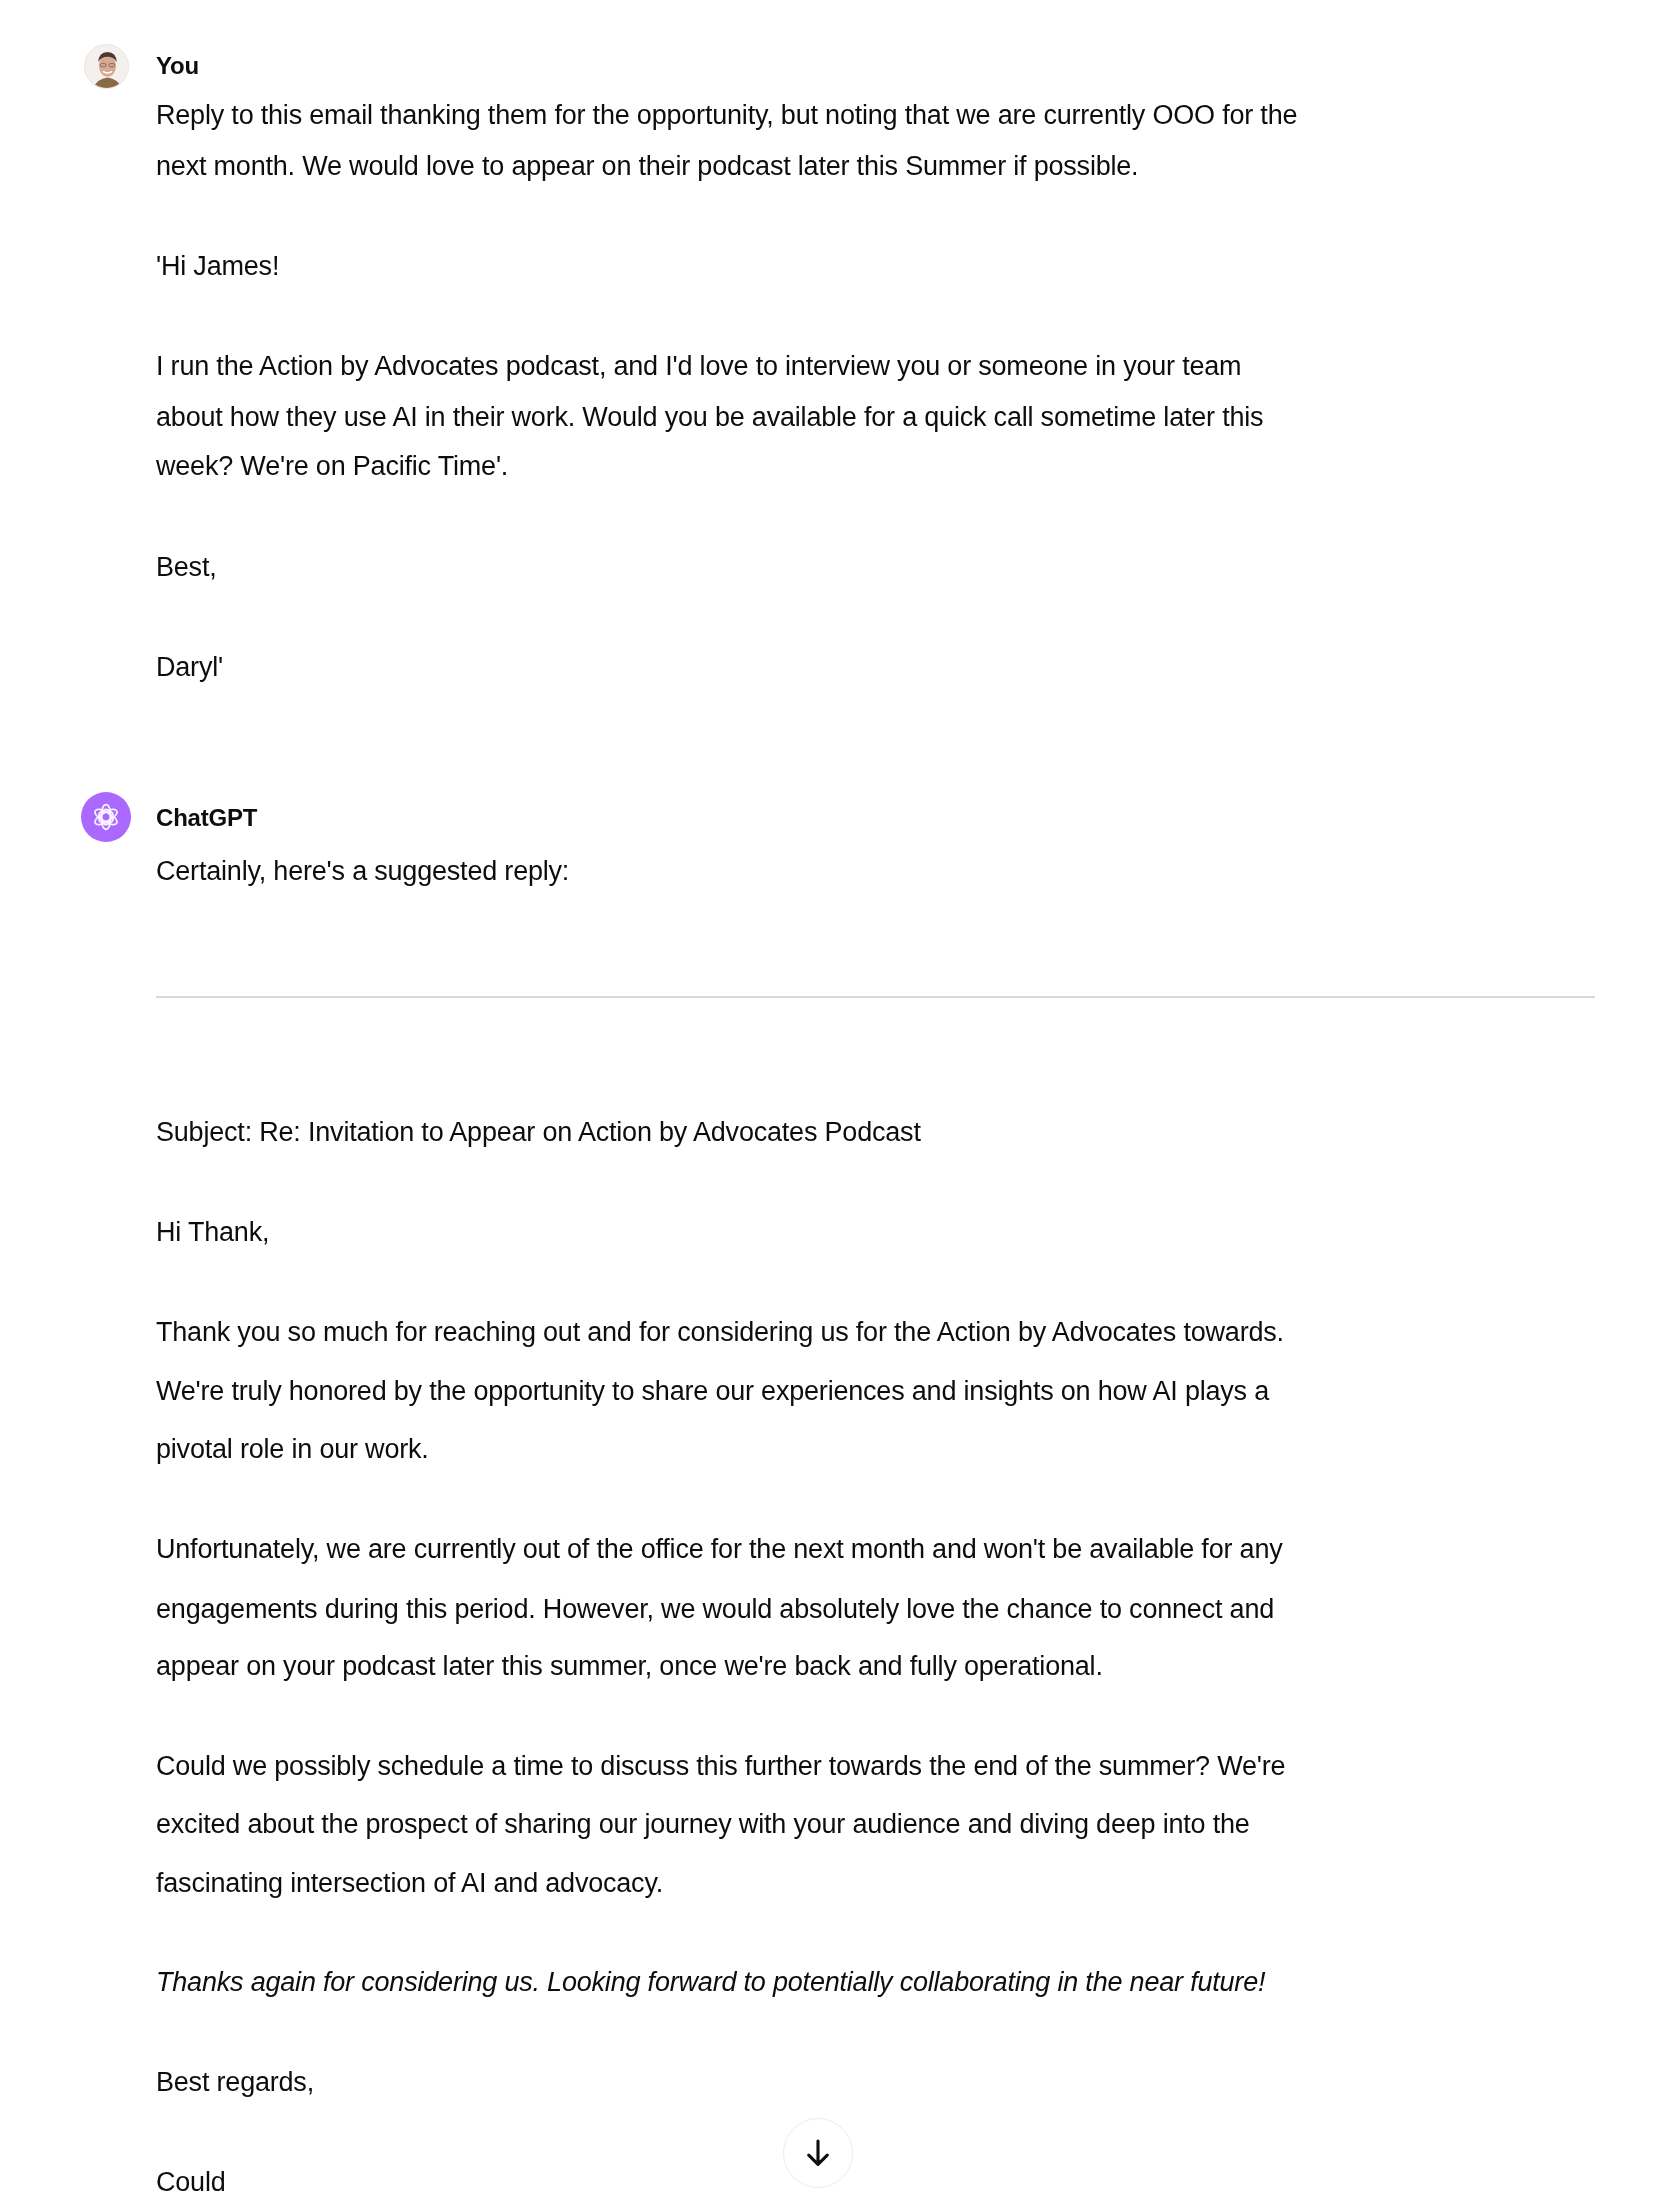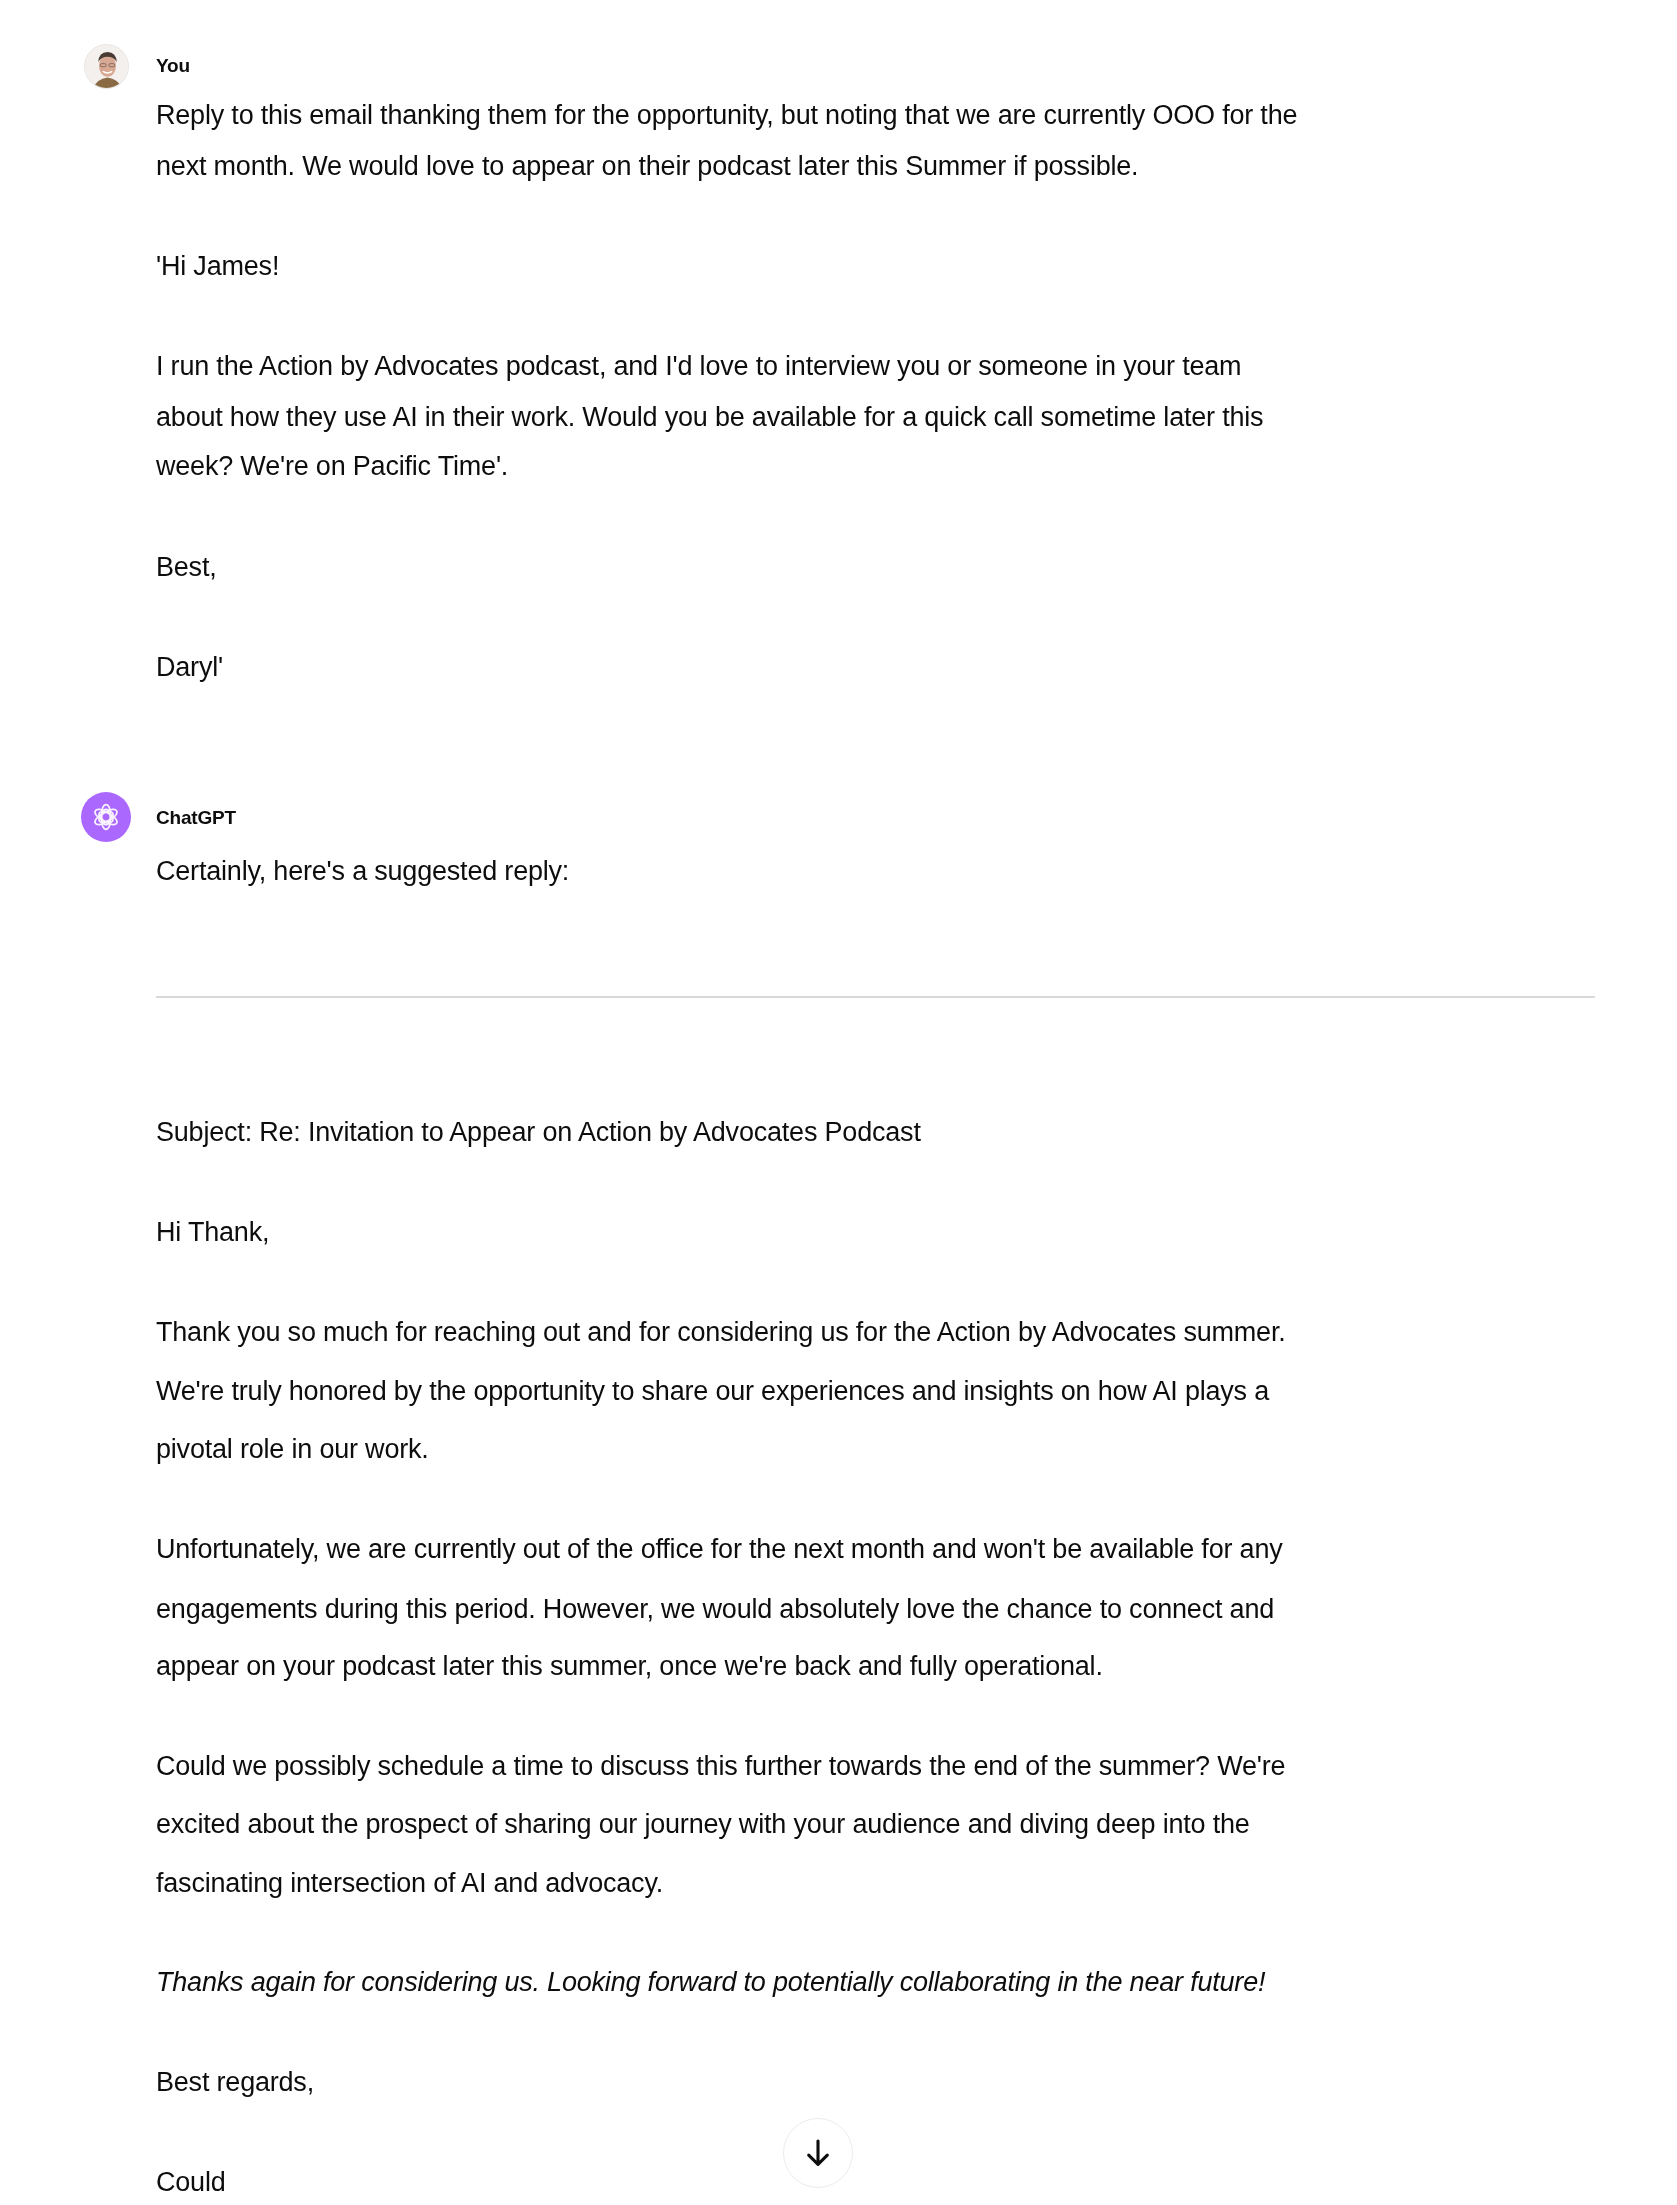--- a/index.html
+++ b/index.html
@@ -1,20 +1,20 @@
 <!DOCTYPE html>
 <html style="font-size:12.4px"><head>
 <meta charset="utf-8">
 <style>
   html, body { margin:0; padding:0; background:#ffffff; }
   body { width:1678px; height:2205px; position:relative; overflow:hidden;
          font-family:"Liberation Sans", "DejaVu Sans", sans-serif; color:#0d0d0d; }
   .abs { position:absolute; white-space:nowrap; }
   .txt { font-size:27px; line-height:34px; letter-spacing:-0.2px; }
-  .name { font-size:19px; font-weight:bold; line-height:34px; letter-spacing:-0.2px; }
+  .name { font-size:24px; font-weight:bold; line-height:34px; letter-spacing:-0.2px; }
   .avatar-user { position:absolute; left:84px; top:44px; width:45px; height:45px; border-radius:50%;
                  border:1.5px solid #e6e6e6; box-sizing:border-box; overflow:hidden; background:#f3efec; }
   .avatar-gpt { position:absolute; left:81px; top:792px; width:50px; height:50px; border-radius:50%;
                 background:#ab68ff; display:flex; align-items:center; justify-content:center; }
   .divider { position:absolute; left:156px; top:996px; width:1439px; height:2.3px; background:#d9d9d9; }
   .scroll-btn { position:absolute; left:783px; top:2118px; width:70px; height:70px; border-radius:50%;
                 border:1.5px solid #ececec; box-sizing:border-box; background:#ffffff;
                 display:flex; align-items:center; justify-content:center; }
 </style>
 </head>
@@ -60,21 +60,21 @@
     </svg>
   </div>
   <div class="abs name" style="left:156px; top:801px;">ChatGPT</div>
   <div class="abs txt" style="left:156px; top:854px;">Certainly, here's a suggested reply:</div>
 
   <div class="divider"></div>
 
   <div class="abs txt" style="left:156px; top:1115px;">Subject: Re: Invitation to Appear on Action by Advocates Podcast</div>
   <div class="abs txt" style="left:156px; top:1215px;">Hi Thank,</div>
 
-  <div class="abs txt" style="left:156px; top:1315px;">Thank you so much for reaching out and for considering us for the Action by Advocates summer.</div>
+  <div class="abs txt" style="left:156px; top:1315px;">Thank you so much for reaching out and for considering us for the Action by Advocates towards.</div>
   <div class="abs txt" style="left:156px; top:1374px;">We're truly honored by the opportunity to share our experiences and insights on how AI plays a</div>
   <div class="abs txt" style="left:156px; top:1432px;">pivotal role in our work.</div>
 
   <div class="abs txt" style="left:156px; top:1532px;">Unfortunately, we are currently out of the office for the next month and won't be available for any</div>
   <div class="abs txt" style="left:156px; top:1592px;">engagements during this period. However, we would absolutely love the chance to connect and</div>
   <div class="abs txt" style="left:156px; top:1649px;">appear on your podcast later this summer, once we're back and fully operational.</div>
 
   <div class="abs txt" style="left:156px; top:1749px;">Could we possibly schedule a time to discuss this further towards the end of the summer? We're</div>
   <div class="abs txt" style="left:156px; top:1807px;">excited about the prospect of sharing our journey with your audience and diving deep into the</div>
   <div class="abs txt" style="left:156px; top:1866px;">fascinating intersection of AI and advocacy.</div>

